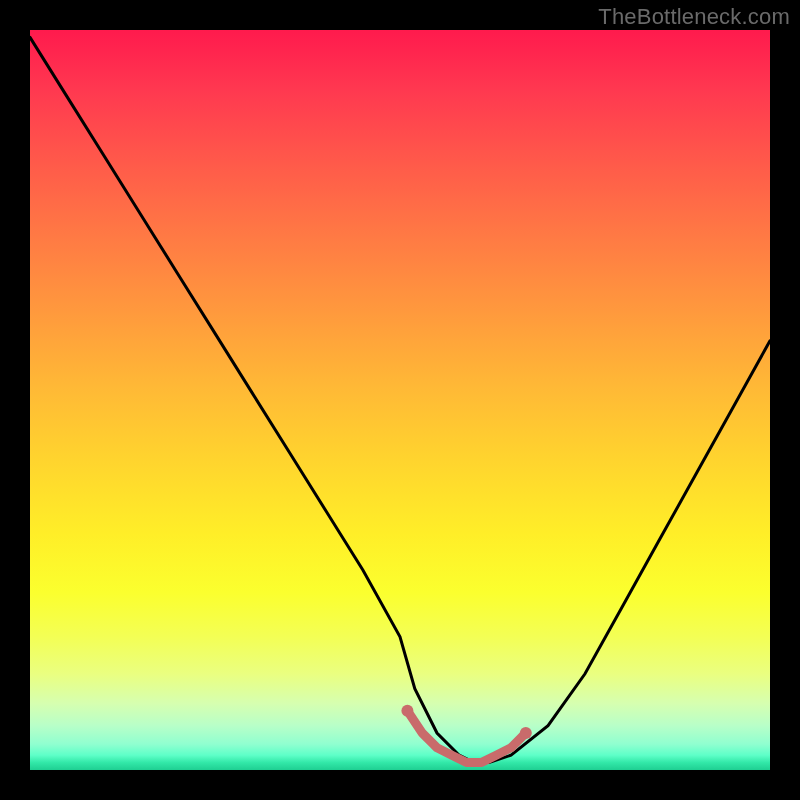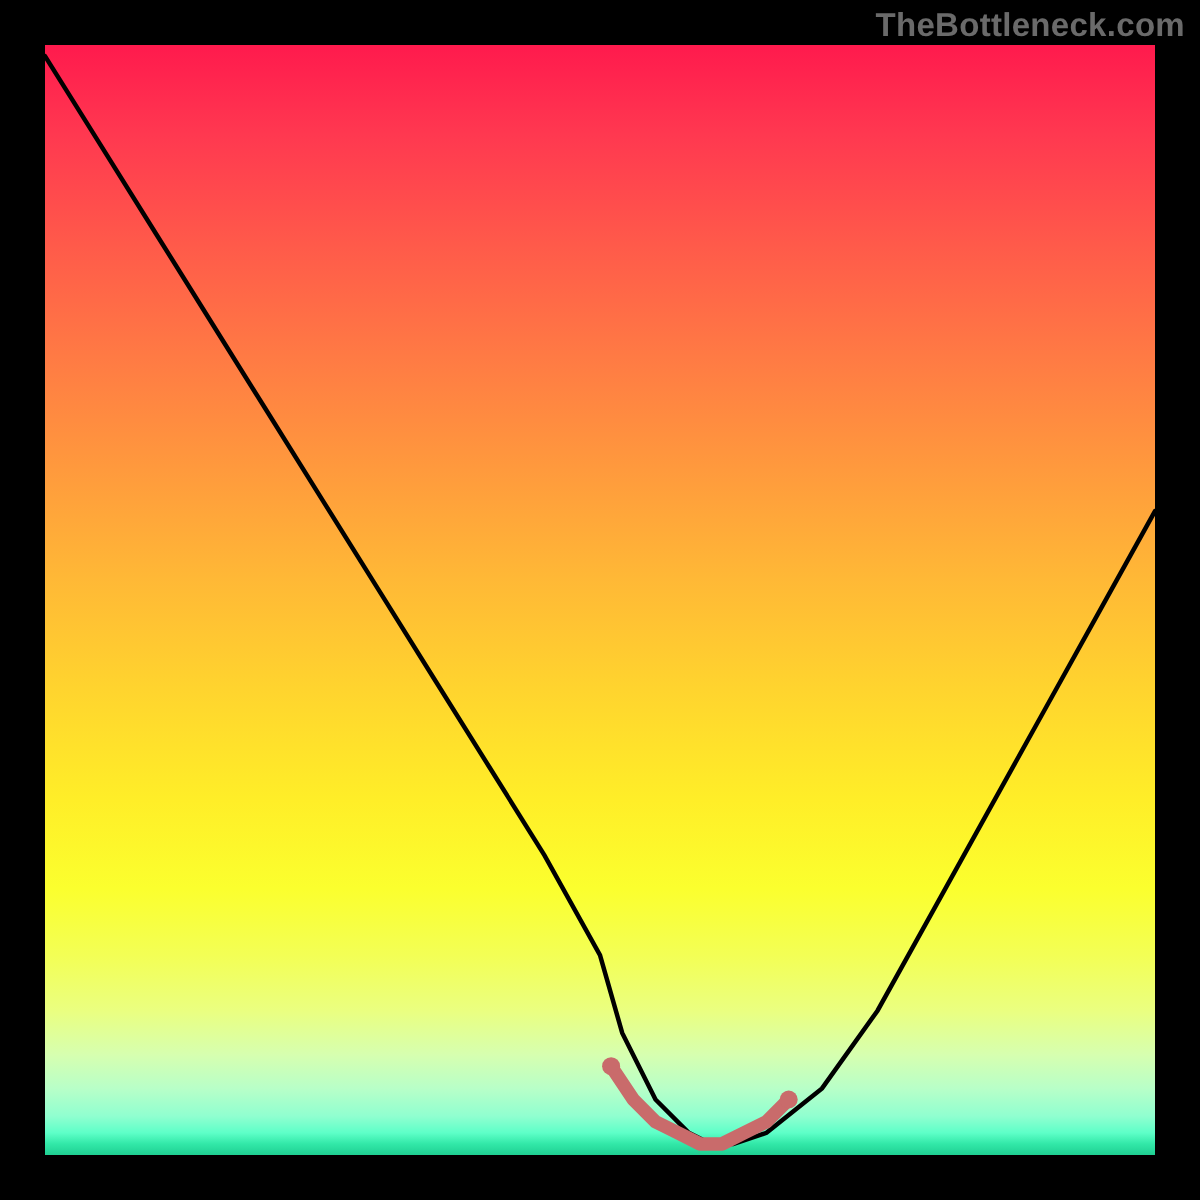--- a/index.html
+++ b/index.html
@@ -44,21 +44,21 @@
       #32e8a8 99%,
       #1fcf92 100%
     );
   }
   .watermark {
     position: absolute;
     top: 4px;
     right: 10px;
     color: #6a6a6a;
     font-size: 22px;
-    font-weight: 700;
+    font-weight: 400;
     letter-spacing: 0.2px;
     user-select: none;
   }
   svg.curve {
     position: absolute;
     left: 0;
     top: 0;
     width: 740px;
     height: 740px;
     overflow: visible;

